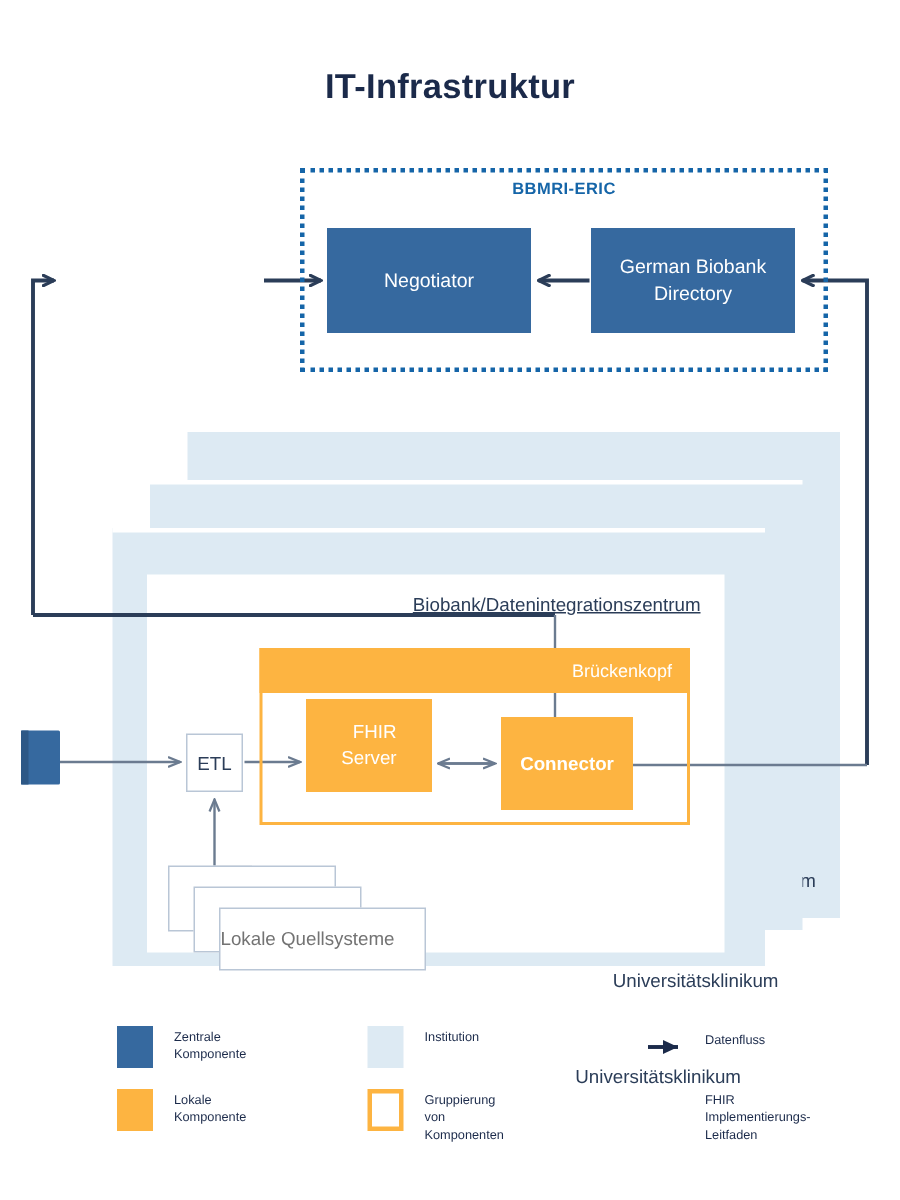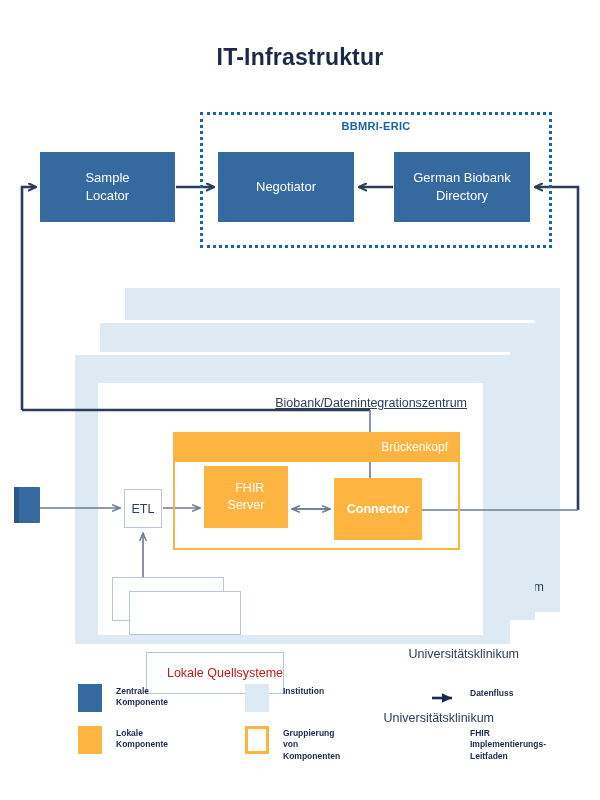--- a/index.html
+++ b/index.html
@@ -130,41 +130,41 @@
 
   
   .lq{
     background:#ffffff;
     border:1px solid #b9c6d6;
     box-sizing:border-box;
   }
   #lq1{left:112px;top:577px;width:112px;height:44px;}
   #lq2{left:129px;top:591px;width:112px;height:44px;}
   #lq3{left:146px;top:605px;width:138px;height:42px;
-       display:flex;align-items:center;justify-content:flex-end;
-       font-size:12.5px;color:#b91c1c;margin-top:47px;}
+       display:flex;align-items:center;justify-content:flex-start;
+       font-size:12.5px;color:#737373;}
 
   
   #ig-icon{
     left:14px;top:487px;width:26px;height:36px;
     background:#36699f;
     border-radius:1px;
   }
   #ig-icon:after{
     content:"";position:absolute;left:0;top:0;
     width:5px;height:36px;background:#2d5886;
   }
 
   
   #legend{left:0;top:676px;width:600px;height:90px;}
   .lg-item{position:absolute;}
   .lg-sw{position:absolute;left:0;top:0;width:24px;height:28px;}
   .lg-tx{
     position:absolute;left:38px;top:2px;
-    font-size:8.5px;font-weight:bold;
+    font-size:8.5px;font-weight:normal;
     color:#1b2a4a;
     line-height:1.35;
     white-space:pre-line;
   }
   .sw-blue{background:#36699f;}
   .sw-orange{background:#fdb441;}
   .sw-inst{background:#ddeaf3;}
   .sw-group{background:#ffffff;border:3px solid #fdb441;box-sizing:border-box;}
   .sw-ig{background:#36699f;position:relative;}
   .sw-ig:after{content:"";position:absolute;left:0;top:0;width:5px;height:100%;background:#2d5886;}
@@ -238,24 +238,20 @@
       <path d="M422,510 L578,510"></path>
 
       <path d="M143,578 L143,533" marker-end="url(#ahs)"></path>
       <path d="M143,578 L168,578"></path>
     </g>
   </svg>
 
   <div class="abs" id="bbmri-frame"></div>
   <div class="abs" id="bbmri-label">BBMRI-ERIC</div>
 
-  <div class="abs cbox" id="box-sample">
-    <span style="white-space:pre-line">Sample
-Locator</span>
-  </div>
   <div class="abs cbox" id="box-gbd">
     <span style="white-space:pre-line">German Biobank
 Directory</span>
   </div>
   <div class="abs cbox" id="box-negot">
     <span style="white-space:pre-line">Negotiator</span>
   </div>
 
   <div class="abs" id="bk-group"></div>
   <div class="abs" id="bk-header"></div>

